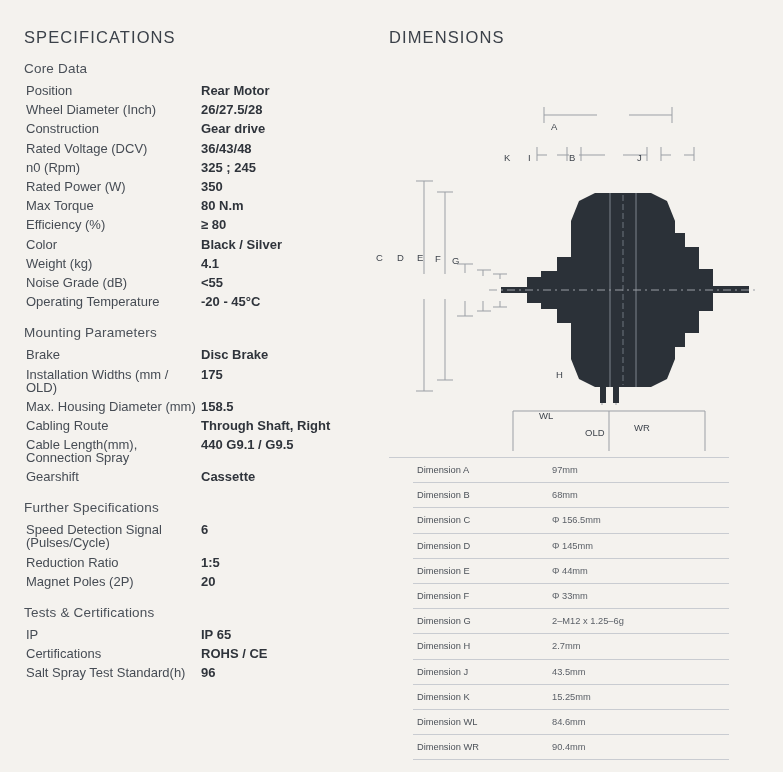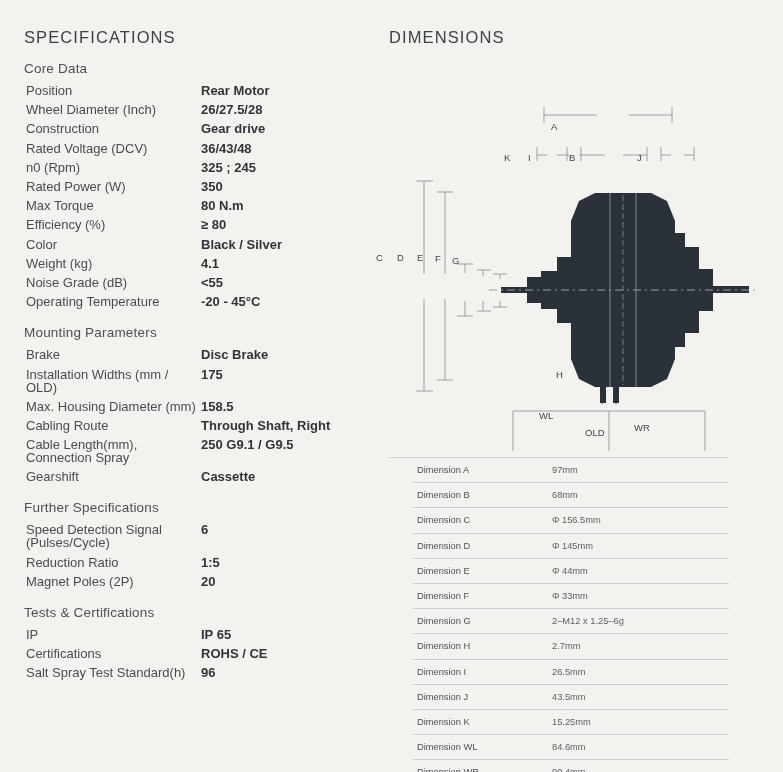--- a/index.html
+++ b/index.html
@@ -176,21 +176,21 @@
       <div class="spec-row">
         <div class="spec-label">Max. Housing Diameter (mm)</div>
         <div class="spec-value">158.5</div>
       </div>
       <div class="spec-row">
         <div class="spec-label">Cabling Route</div>
         <div class="spec-value">Through Shaft, Right</div>
       </div>
       <div class="spec-row">
         <div class="spec-label">Cable Length(mm), Connection Spray</div>
-        <div class="spec-value">250 G9.1 / G9.5</div>
+        <div class="spec-value">440 G9.1 / G9.5</div>
       </div>
       <div class="spec-row">
         <div class="spec-label">Gearshift</div>
         <div class="spec-value">Cassette</div>
       </div>
     </div>
 
     <div class="group">
       <div class="group-title">Further Specifications</div>
       <div class="spec-row">
@@ -340,24 +340,20 @@
       </div>
       <div class="row">
         <div class="k">Dimension G</div>
         <div class="v">2–M12 x 1.25–6g</div>
       </div>
       <div class="row">
         <div class="k">Dimension H</div>
         <div class="v">2.7mm</div>
       </div>
       <div class="row">
-        <div class="k">Dimension I</div>
-        <div class="v">26.5mm</div>
-      </div>
-      <div class="row">
         <div class="k">Dimension J</div>
         <div class="v">43.5mm</div>
       </div>
       <div class="row">
         <div class="k">Dimension K</div>
         <div class="v">15.25mm</div>
       </div>
       <div class="row">
         <div class="k">Dimension WL</div>
         <div class="v">84.6mm</div>

